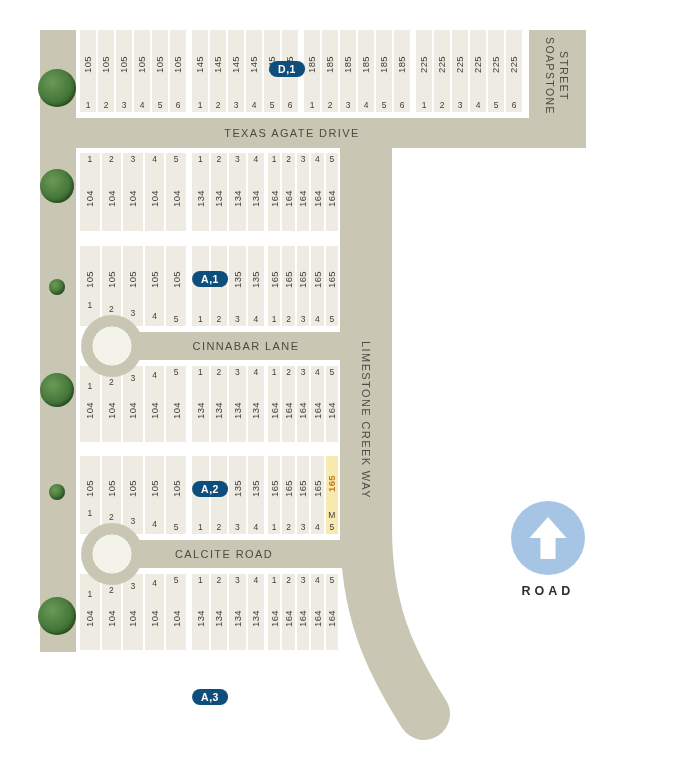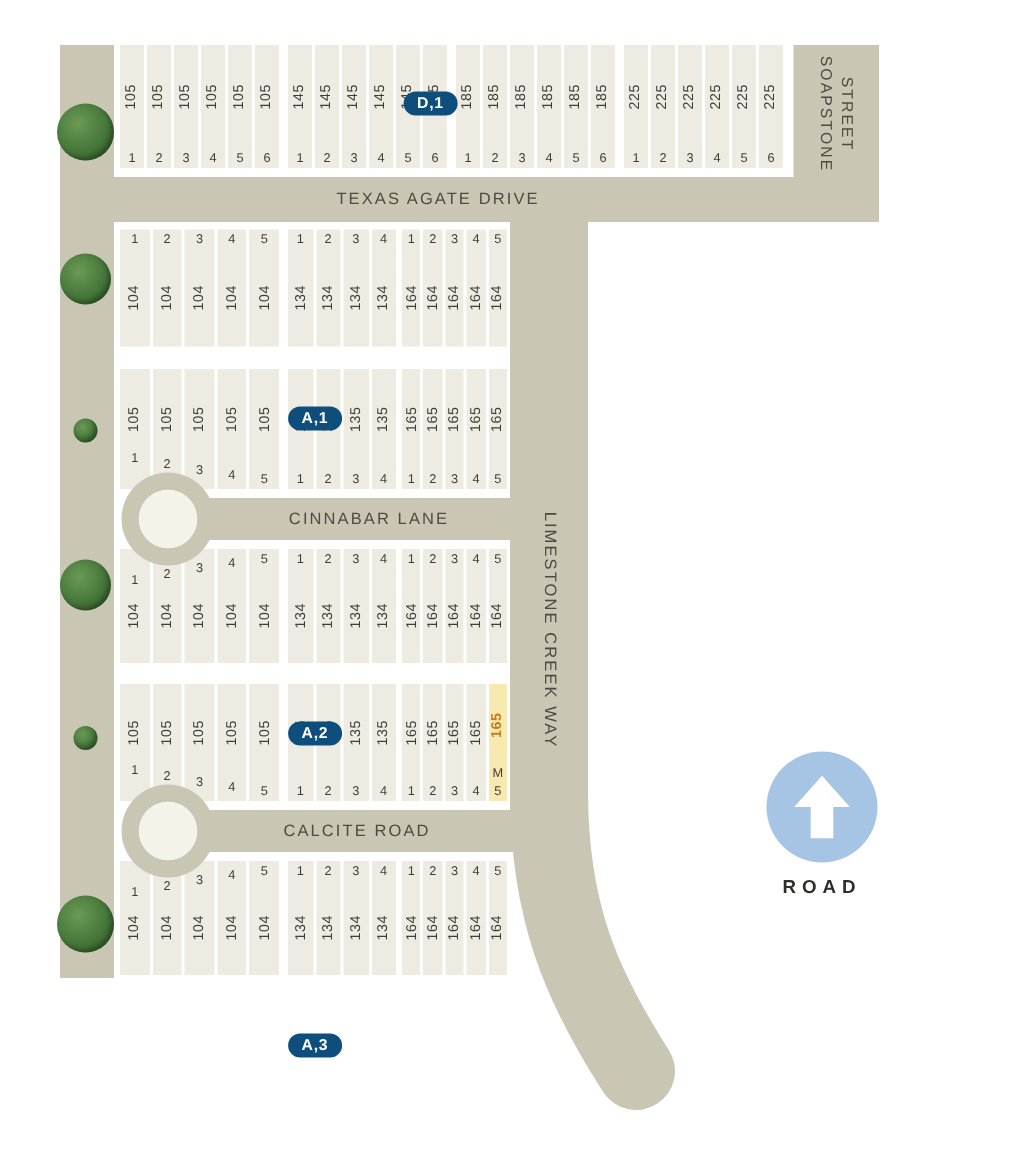--- a/index.html
+++ b/index.html
@@ -20,21 +20,21 @@
 
   .culdesac { position:absolute; width:62px; height:62px; border-radius:50%;
     background:radial-gradient(circle, #f4f3ea 0 44%, var(--street) 45%); }
   .cds-1 { left:81px; top:315px; }
   .cds-2 { left:81px; top:523px; }
 
   .street-label { position:absolute; font-size:11px; letter-spacing:1.4px;
     color:#4b4b44; white-space:nowrap; }
   .lbl-texas { left:292px; top:133px; transform:translate(-50%,-50%); }
   .lbl-cinnabar { left:230px; top:346px; transform:translate(-50%,-50%);margin-left:16px; }
-  .lbl-calcite { left:224px; top:554px; transform:translate(-50%,-50%);margin-left:14px; }
+  .lbl-calcite { left:224px; top:554px; transform:translate(-50%,-50%); }
   .lbl-lime { left:366px; top:420px; transform:translate(-50%,-50%) rotate(90deg); }
   .lbl-soap { left:557px; top:76px; transform:translate(-50%,-50%) rotate(90deg);
     display:flex; flex-direction:column-reverse; text-align:center; line-height:1.35;
     font-size:10.5px; }
 
   .block { position:absolute; display:flex; gap:2px; }
   .lot { flex:1; background:var(--lot); display:flex; flex-direction:column;
     align-items:center; min-width:0; }
   .lot-rot { flex:1; display:flex; align-items:center; justify-content:center; width:100%; }
   .lot-rot span { transform:rotate(-90deg); font-size:9.5px; color:#3e3e39;

